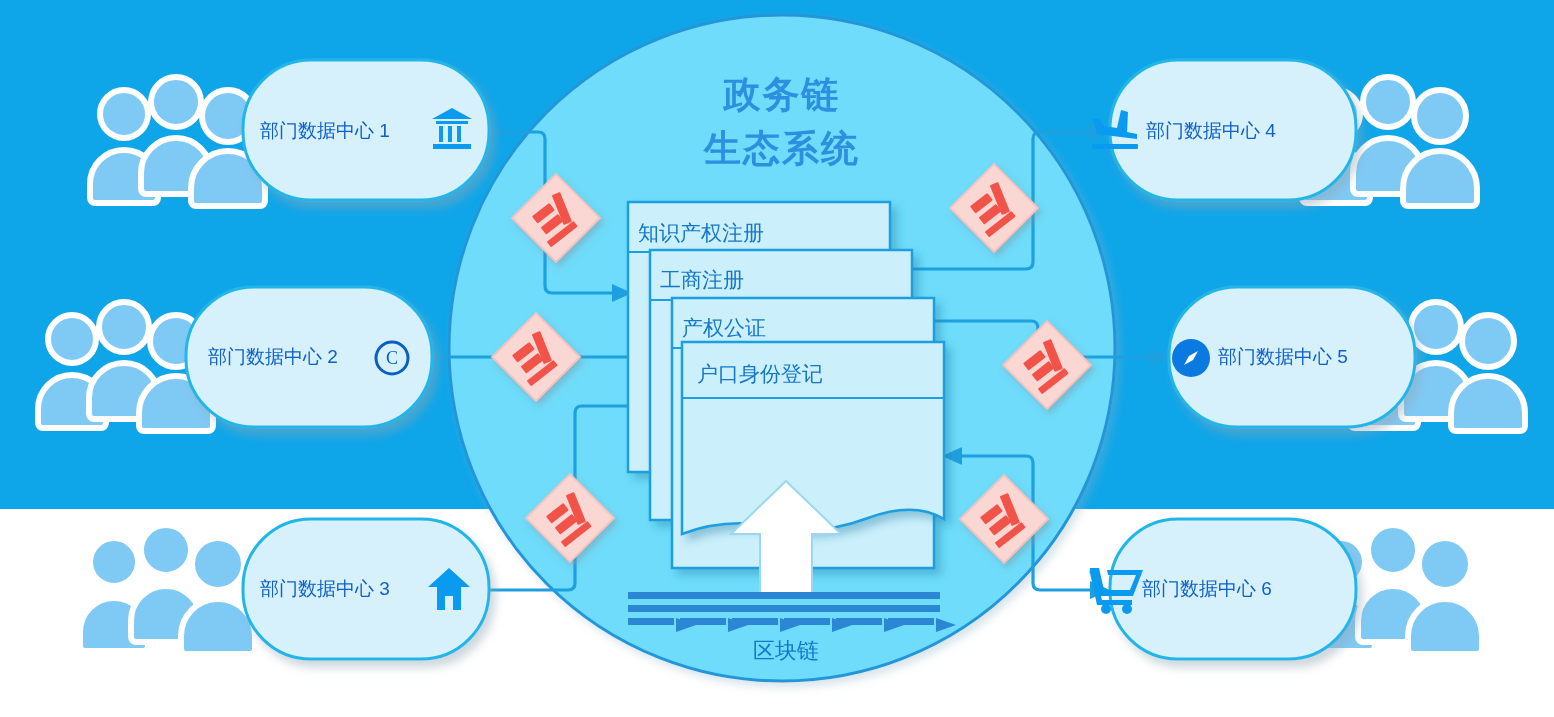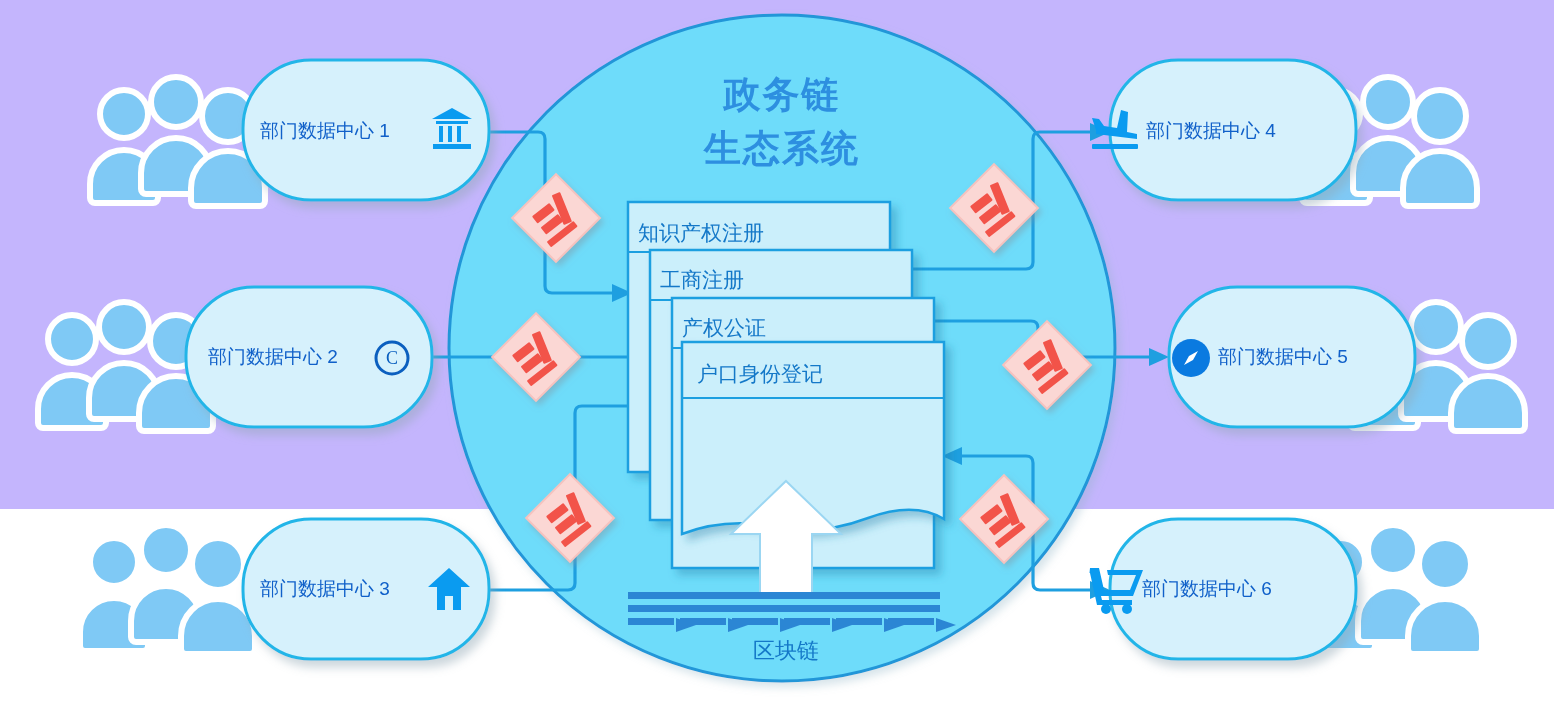--- a/index.html
+++ b/index.html
@@ -6,21 +6,21 @@
   html, body {
     margin: 0; padding: 0;
     width: 1554px; height: 717px;
     background: #ffffff;
     font-family: "Liberation Sans", "DejaVu Sans", sans-serif;
     overflow: hidden;
   }
   #stage {
     position: relative;
     width: 1554px; height: 509px;
-    background: #c4b5fd;
+    background: #0ea5e9;
   }
   #stage svg { position: absolute; top: 0; left: 0; }
   .node-label {
     font-size: 19px;
     fill: #1060c9;
     font-family: "Liberation Sans", "DejaVu Sans", sans-serif;
     dominant-baseline: middle;
   }
   .title-text {
     font-size: 37px;

